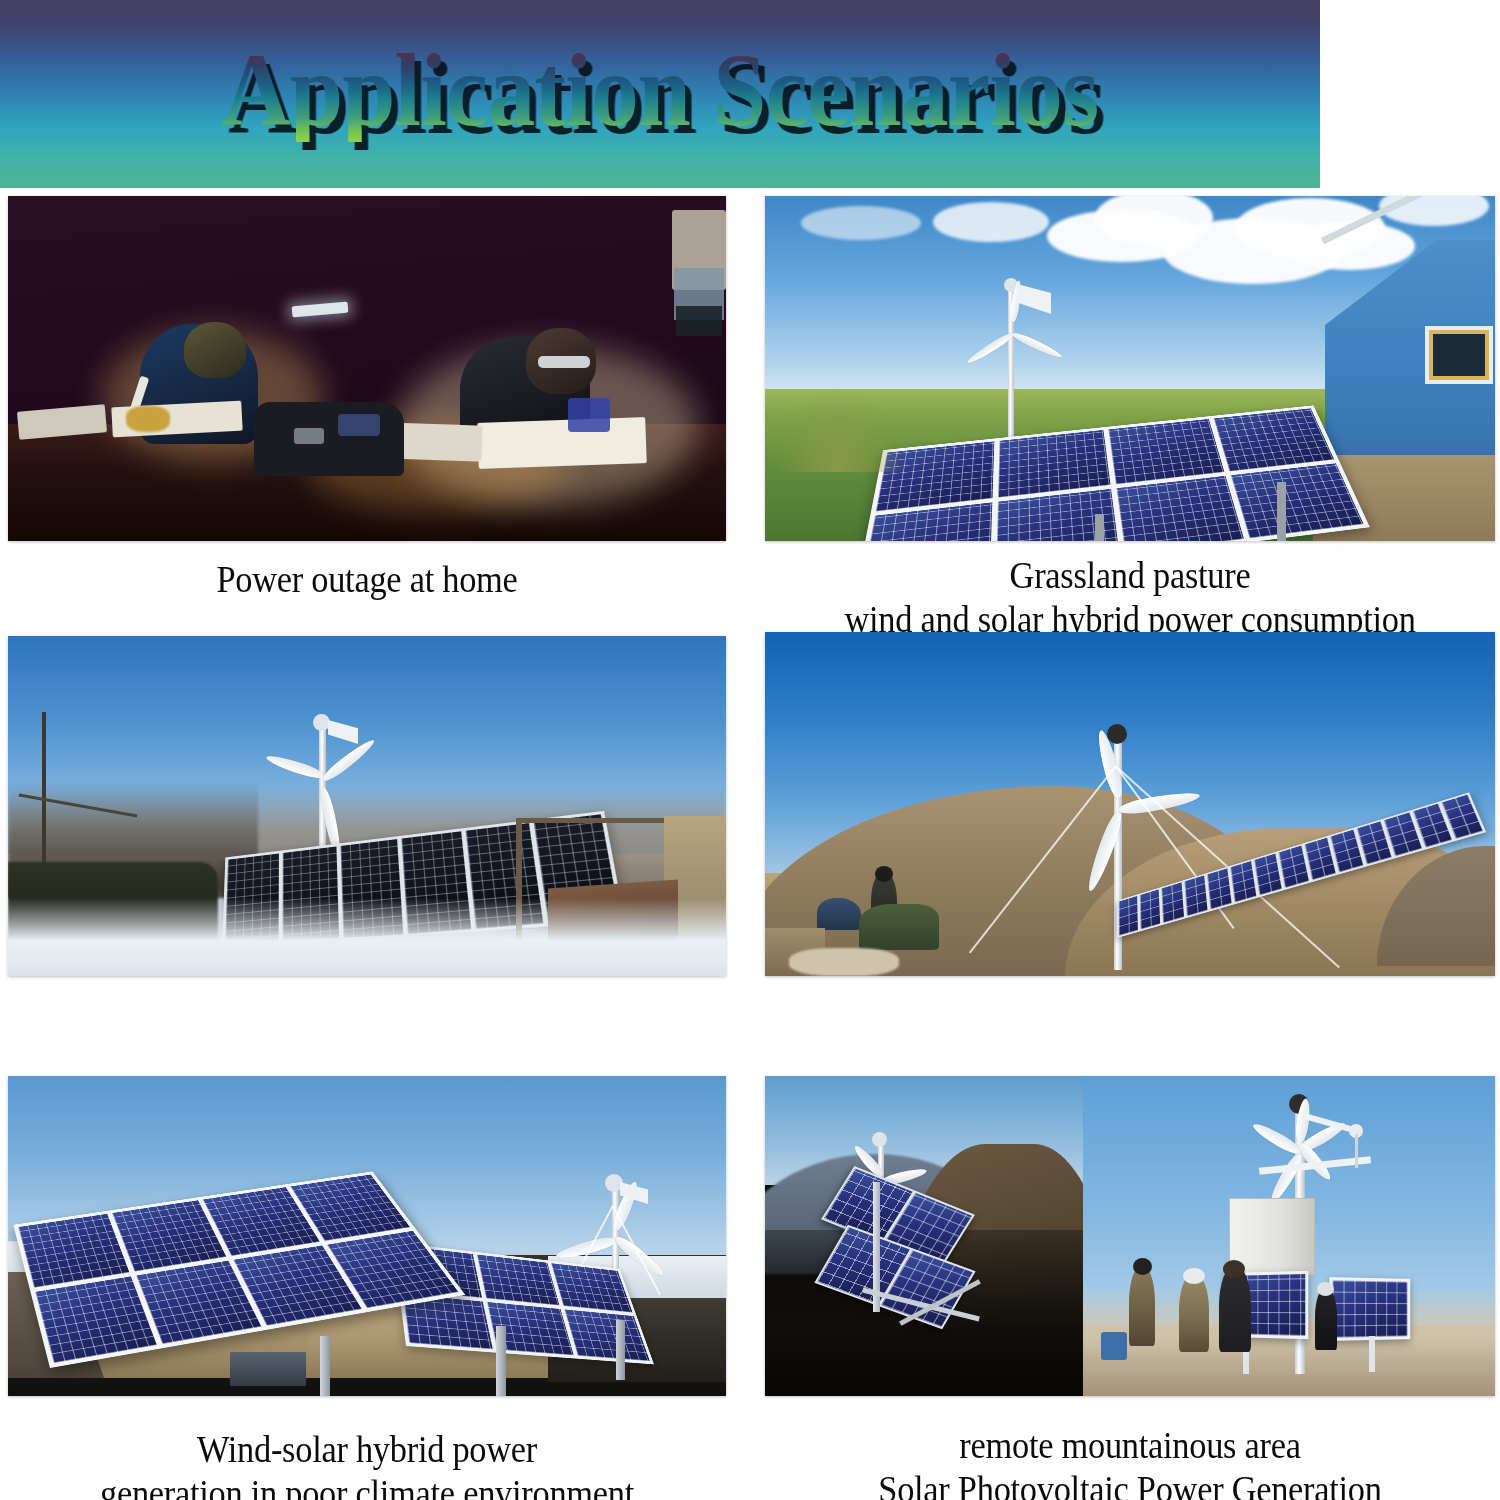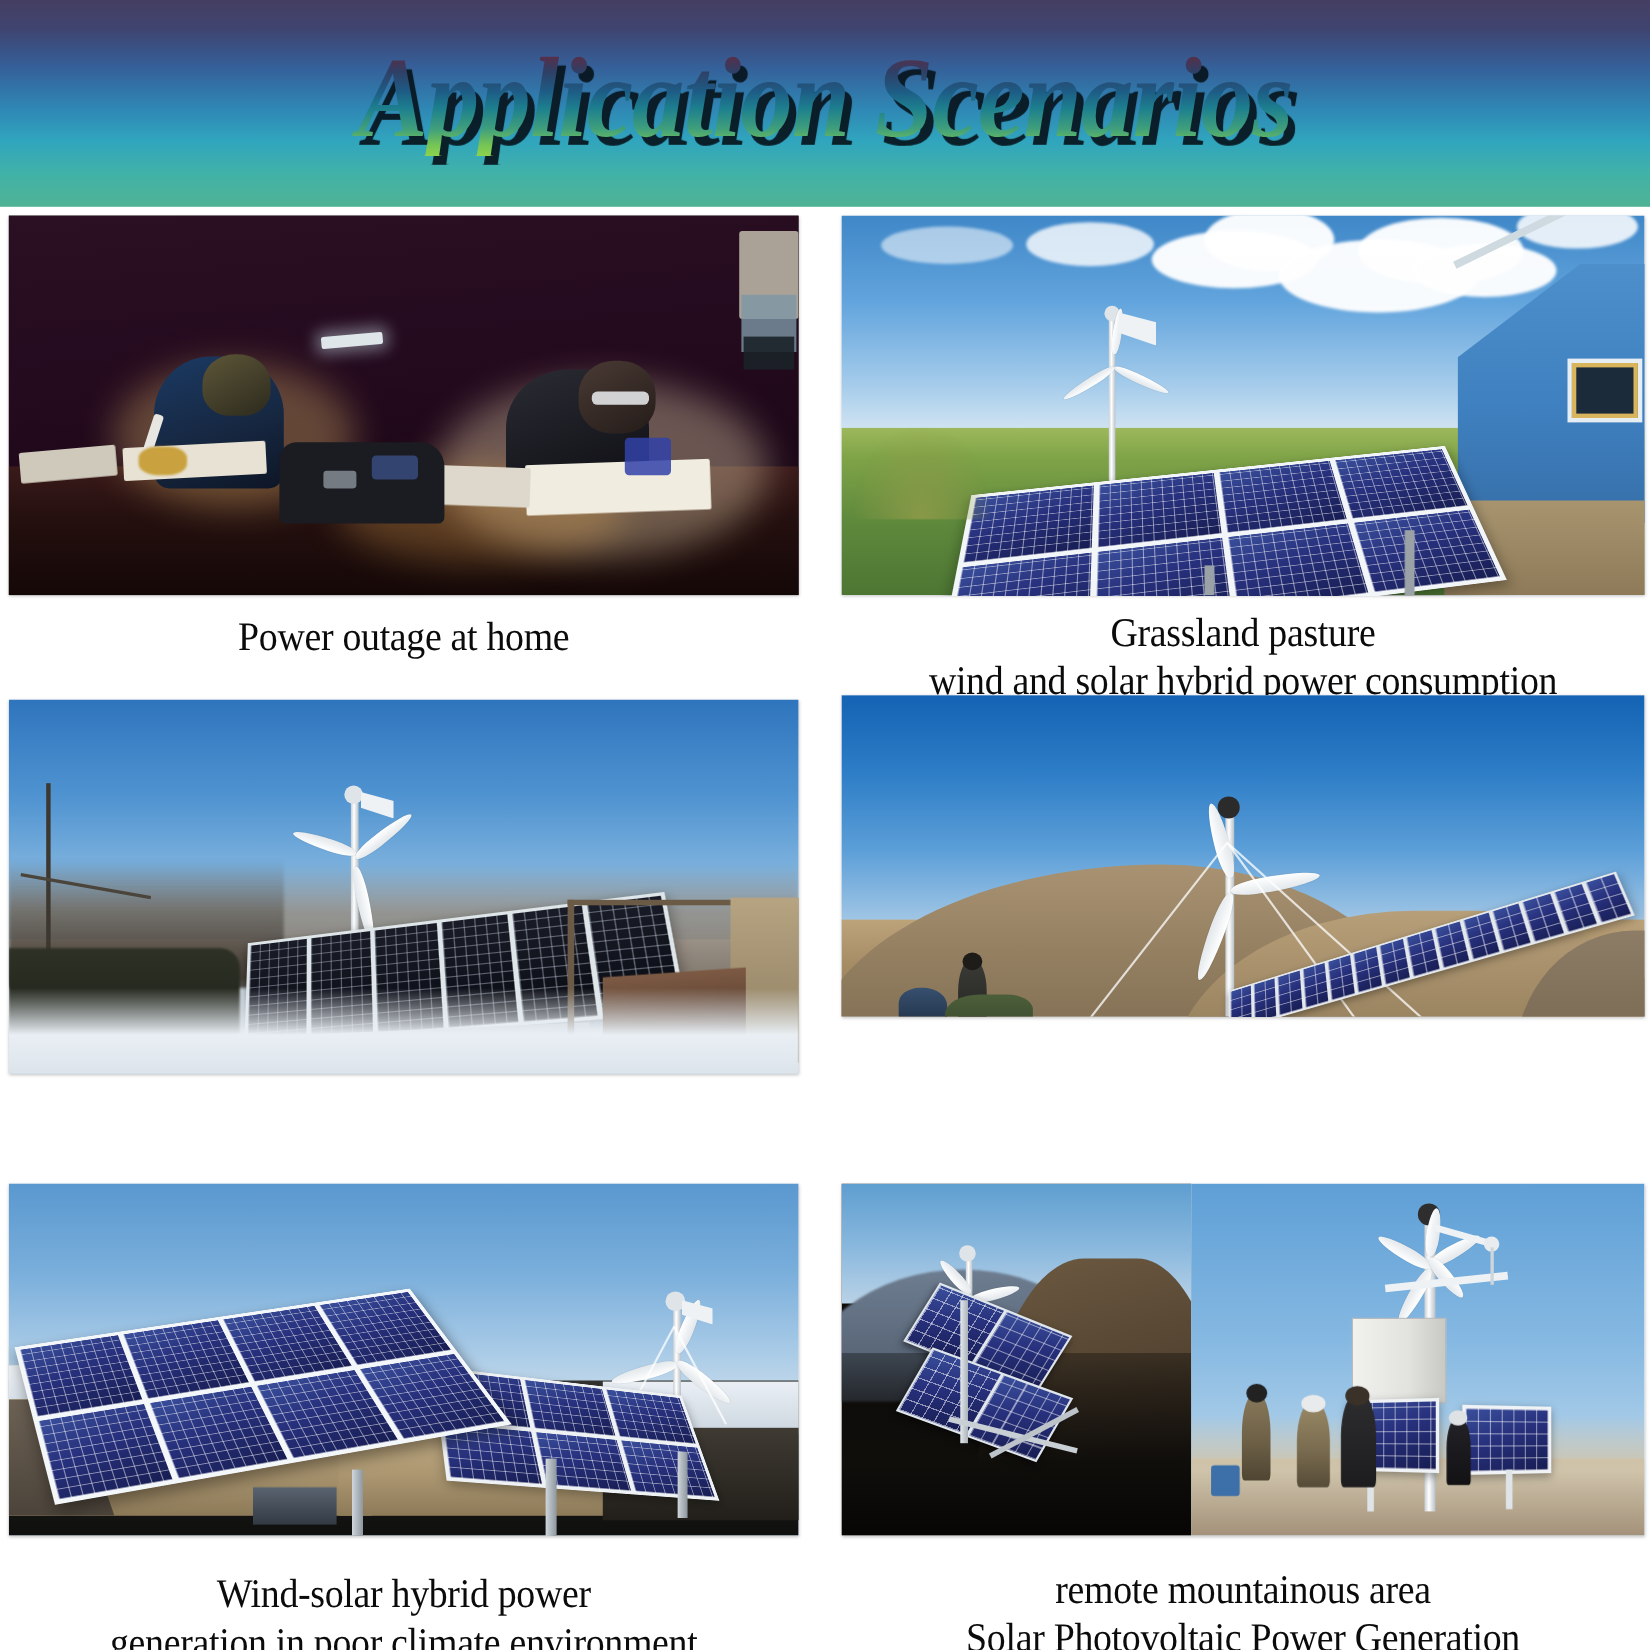--- a/index.html
+++ b/index.html
@@ -7,26 +7,25 @@
   html,body { width:1500px; height:1500px; }
   body {
     font-family:"Liberation Serif","DejaVu Serif",serif;
     background:#ffffff;
     overflow:hidden;
     position:relative;
   }
 
   
   .header {
-    position:absolute; left:0; top:0; width:1500px; height:188px;
+    position:absolute; left:0; top:0; width:1320px; height:188px;
     background:linear-gradient(180deg,
         #453e61 0%, #3f4470 14%, #355f98 32%,
         #2f86b4 52%, #30a5be 68%, #41b2a8 84%, #4fb394 100%);
     overflow:hidden;
-    font-style:italic;
   }
   .header-title {
     position:absolute; left:0; right:0; top:38px;
     text-align:center;
     font-family:"Liberation Serif","DejaVu Serif",serif;
     font-size:104px; font-weight:bold; line-height:1;
     letter-spacing:-1px;
     transform:scaleX(0.92);
     white-space:nowrap;
     background:linear-gradient(180deg,
@@ -62,21 +61,21 @@
     transform:scaleX(0.93);
   }
 
   
   .c1 { left:8px;  top:8px;   width:718px; height:345px; }
   .c1cap { top:362px; }
   .c2 { left:765px; top:8px;  width:730px; height:345px; }
   .c2cap { top:358px; }
   .c3 { left:8px;  top:448px; width:718px; height:340px; }
   .c3cap { top:792px; }
-  .c4 { left:765px; top:444px;width:730px; height:292px; }
+  .c4 { left:765px; top:444px;width:730px; height:344px; }
   .c4cap { top:792px; }
   .c5 { left:8px;  top:888px; width:718px; height:320px; }
   .c6 { left:765px; top:888px;width:730px; height:320px; }
 
   
   .sky  { position:absolute; left:0; top:0; width:100%; }
   .ground { position:absolute; left:0; bottom:0; width:100%; }
   .abs  { position:absolute; }
 
   

